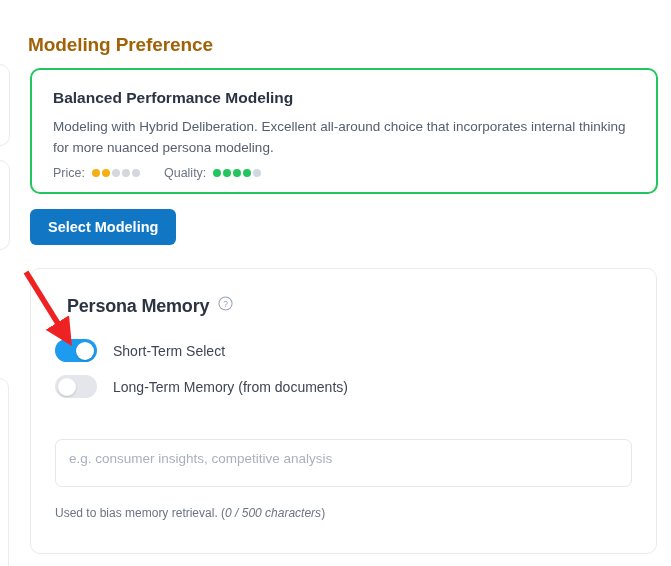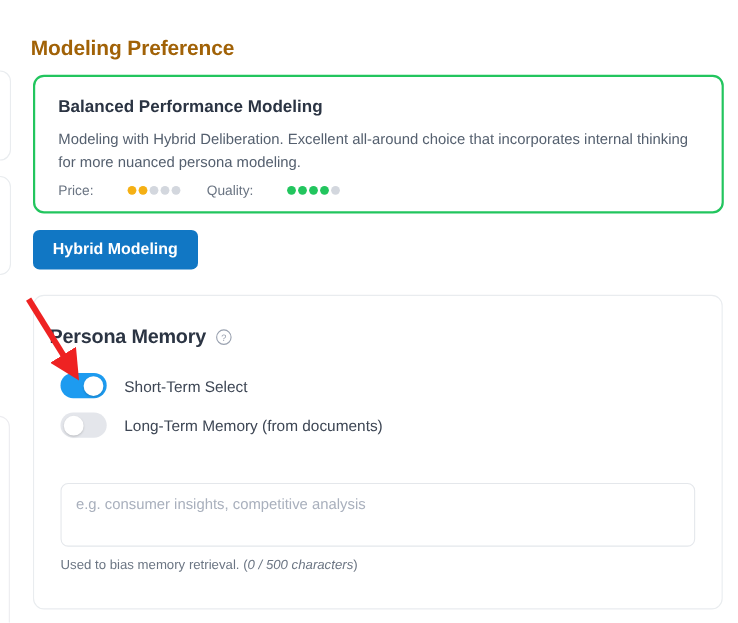--- a/index.html
+++ b/index.html
@@ -84,21 +84,20 @@
   #model-meters {
     position: absolute;
     left: 21px;
     top: 96px;
     display: flex;
     align-items: center;
   }
   .meter-group {
     display: flex;
     align-items: center;
-    gap: 24px;
   }
   .meter-group + .meter-group { margin-left: 22px; }
   .meter-label {
     font-size: 12.5px;
     color: #6b7583;
     margin-right: 7px;
   }
   .dots { display: flex; align-items: center; }
   .dot {
     width: 8px;
@@ -137,24 +136,23 @@
     top: 268px;
     width: 627px;
     height: 286px;
     border: 1px solid #e9ecef;
     border-radius: 10px;
     background: #ffffff;
     box-sizing: border-box;
   }
   #persona-memory-header {
     position: absolute;
-    left: 14px;
+    left: 36px;
     top: 27px;
     display: flex;
-    align-items: center;
   }
   #persona-memory-title {
     font-size: 18px;
     font-weight: bold;
     color: #2b3443;
     letter-spacing: -0.2px;
   }
   #help-icon {
     margin-left: 9px;
     width: 15px;
@@ -205,21 +203,21 @@
     top: 147px;
     font-size: 13px;
     font-weight: bold;
     color: #55606f;
   }
   #focus-hint-input {
     position: absolute;
     left: 24px;
     top: 170px;
     width: 577px;
-    height: 58px;
+    height: 48px;
     box-sizing: border-box;
     padding: 11px 13px;
     border: 1px solid #e4e7eb;
     border-radius: 7px;
     background: #ffffff;
     font-family: "Liberation Sans", sans-serif;
     font-size: 13.5px;
     color: #3d4654;
     resize: none;
     outline: none;
@@ -273,21 +271,21 @@
           <span class="dot filled-quality"></span>
           <span class="dot filled-quality"></span>
           <span class="dot filled-quality"></span>
           <span class="dot filled-quality"></span>
           <span class="dot"></span>
         </span>
     </div>
   </div>
 </div>
 
-<button id="select-modeling-button">Hybrid Modeling</button>
+<button id="select-modeling-button">Select Modeling</button>
 
 <div id="persona-memory-card">
   <div id="persona-memory-header">
     <span id="persona-memory-title">Persona Memory</span>
     <span id="help-icon-wrap">
       <svg id="help-icon" viewBox="0 0 16 16" aria-hidden="true">
         <circle cx="8" cy="8" r="7" fill="none" stroke="#9aa2b0" stroke-width="1.1"></circle>
         <text x="8" y="11.6" text-anchor="middle" font-family="Liberation Sans, sans-serif" font-size="9" fill="#9aa2b0">?</text>
       </svg>
     </span>

